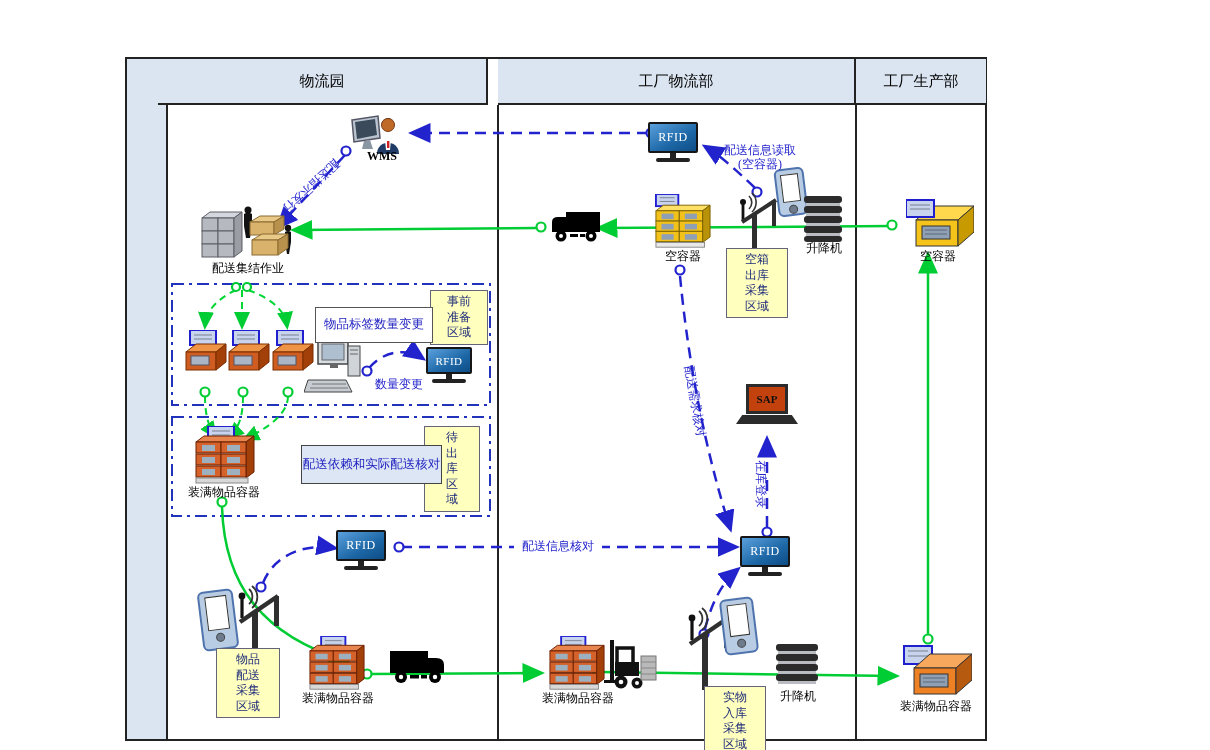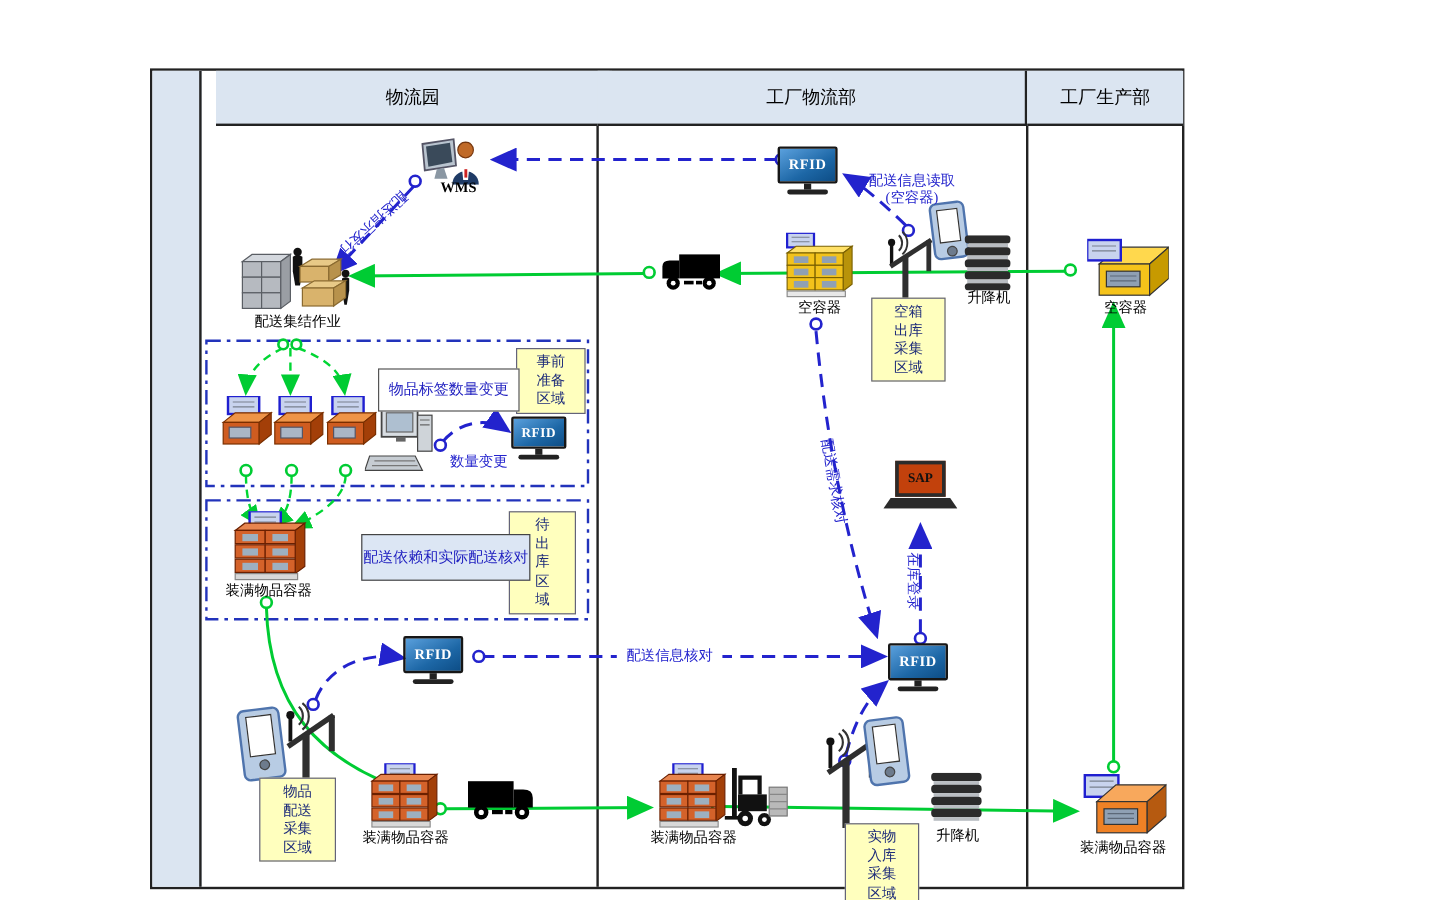--- a/index.html
+++ b/index.html
@@ -15,21 +15,21 @@
             box-sizing:border-box;display:flex;align-items:center;justify-content:center;
             font-size:15px;color:#000;z-index:1;}
   .lanesep{top:105px;width:2px;height:634px;background:#222;z-index:1;}
   
   #wires{left:0;top:0;width:1210px;height:750px;z-index:3;}
   
   .icon{z-index:4;}
   
   .rfid{z-index:4;}
   .rfid .scr{width:50px;height:31px;background:linear-gradient(150deg,#5aa0dd 0%,#1d67a6 60%,#0d4d86 100%);
-             border:2px solid #161616;border-radius:2px;color:#fff;font-weight:bold;font-size:12px;
+             border:2px solid #161616;border-radius:2px;color:#fff;font-weight:normal;font-size:12px;
              display:flex;align-items:center;justify-content:center;letter-spacing:.5px;box-sizing:border-box;}
   .rfid .neck{width:6px;height:5px;background:#222;margin:0 auto;}
   .rfid .base{width:34px;height:4px;background:#222;margin:0 auto;border-radius:2px;}
   .rfid.sm .scr{width:46px;height:27px;font-size:11px;}
   
   .laptop{z-index:4;display:flex;flex-direction:column;align-items:center;}
   .laptop .lscr{width:42px;height:30px;border:3px solid #2b2b2b;background:#c2410c;display:flex;align-items:center;
                 justify-content:center;font-weight:bold;font-size:11px;color:#111;box-sizing:border-box;}
   .laptop .lbase{width:62px;height:9px;background:#2b2b2b;margin-top:1px;
                  clip-path:polygon(10% 0,90% 0,100% 100%,0 100%);}
@@ -49,21 +49,21 @@
   .proc.white{background:#fff;border:1.5px solid #555;}
   .proc.blue{background:#dce6f4;border:1.5px solid #444;}
 </style>
 </head>
 <body>
 
 <div id="stage">
 
   <div class="abs" id="bodybox"></div>
   <div class="abs" id="strip"></div>
-  <div class="abs lanehead" style="left:180px;width:330px;">物流园</div>
+  <div class="abs lanehead" style="left:158px;width:330px;">物流园</div>
   <div class="abs lanehead" style="left:498px;width:358px;">工厂物流部</div>
   <div class="abs lanehead" style="left:856px;width:130px;border-right:none;">工厂生产部</div>
   <div class="abs lanesep" style="left:497px;"></div>
   <div class="abs lanesep" style="left:855px;"></div>
 
   <svg class="abs" id="wires" viewBox="0 0 1210 750">
     <defs>
       <marker id="mG" markerWidth="9" markerHeight="8" refX="7" refY="4" orient="auto">
         <path d="M0,0 L9,4 L0,8 Z" fill="#00cc33"></path>
       </marker>

